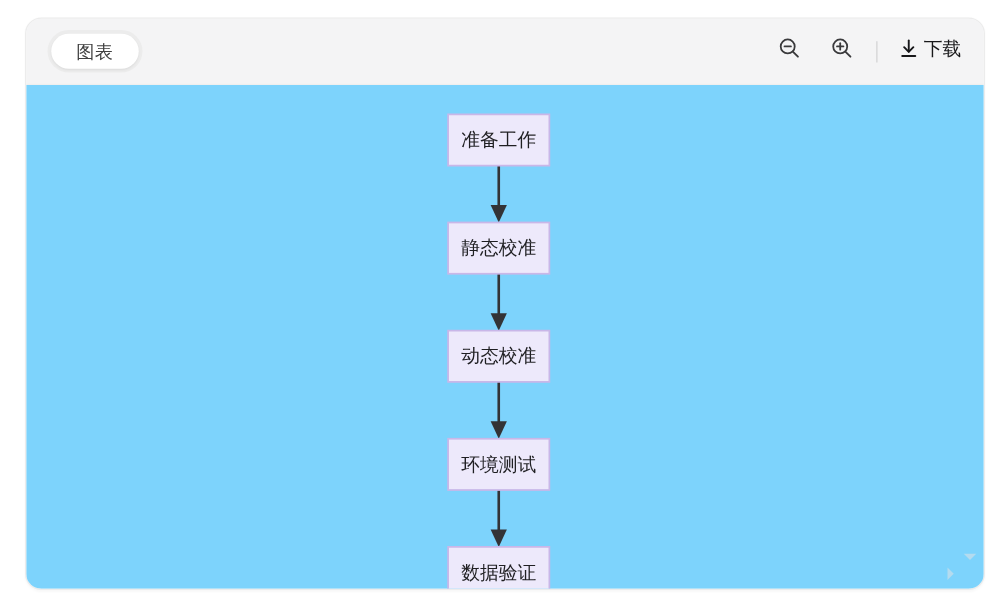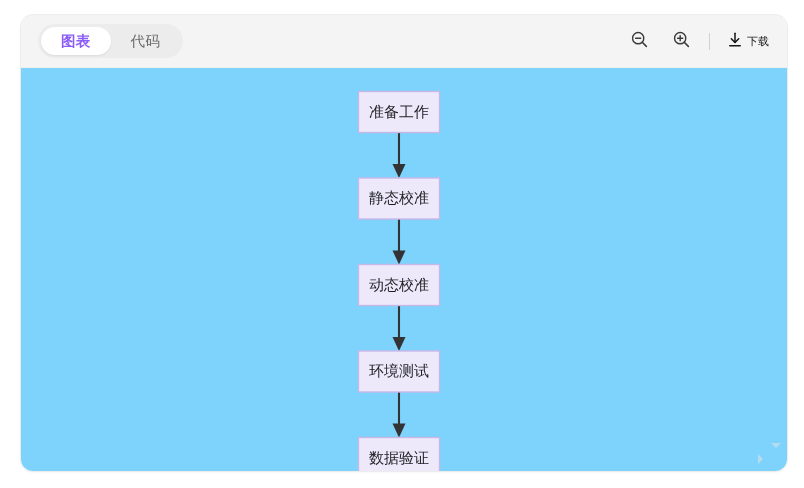--- a/index.html
+++ b/index.html
@@ -68,22 +68,22 @@
     padding: 0 20px;
     border-radius: 15px;
     font-size: 14.5px;
     color: #69696b;
     cursor: pointer;
     white-space: nowrap;
     letter-spacing: 0.3px;
   }
   .tab.active {
     background: #ffffff;
-    color: #8b5cf6;
-    font-weight: bold;
+    color: #404040;
+    font-weight: normal;
     box-shadow: 0 1px 2px rgba(0,0,0,0.07);
   }
 
   
   .tools {
     display: flex;
     align-items: center;
     gap: 0px;
   }
   .icon-btn {
@@ -98,25 +98,24 @@
   }
   .tool-gap { width: 12px; }
   .divider {
     width: 1px;
     height: 17px;
     background: #d2d2d4;
     margin: 0 14px 0 13px;
   }
   .download-btn {
     display: flex;
-    align-items: center;
     gap: 3px;
     cursor: pointer;
     color: #18181a;
-    font-size: 11px;
+    font-size: 15px;
     padding: 4px 2px;
     border-radius: 6px;
     white-space: nowrap;
   }
 
   
   .canvas {
     position: absolute;
     left: 0;
     top: 53px;
@@ -184,21 +183,20 @@
 <body>
 
 <div id="app">
 
   <div class="card">
 
     <div class="toolbar">
 
       <div class="tabs">
         <div class="tab active">图表</div>
-        <div class="tab">代码</div>
       </div>
 
       <div class="tools">
 
         <div class="icon-btn">
           <span>
             <svg width="19" height="19" viewBox="0 0 20 20" fill="none">
               <circle cx="8.6" cy="8.6" r="5.9" stroke="#3a3a3c" stroke-width="1.5"></circle>
               <line x1="5.9" y1="8.6" x2="11.3" y2="8.6" stroke="#3a3a3c" stroke-width="1.5" stroke-linecap="round"></line>
               <line x1="12.9" y1="12.9" x2="17.2" y2="17.2" stroke="#3a3a3c" stroke-width="1.6" stroke-linecap="round"></line>

